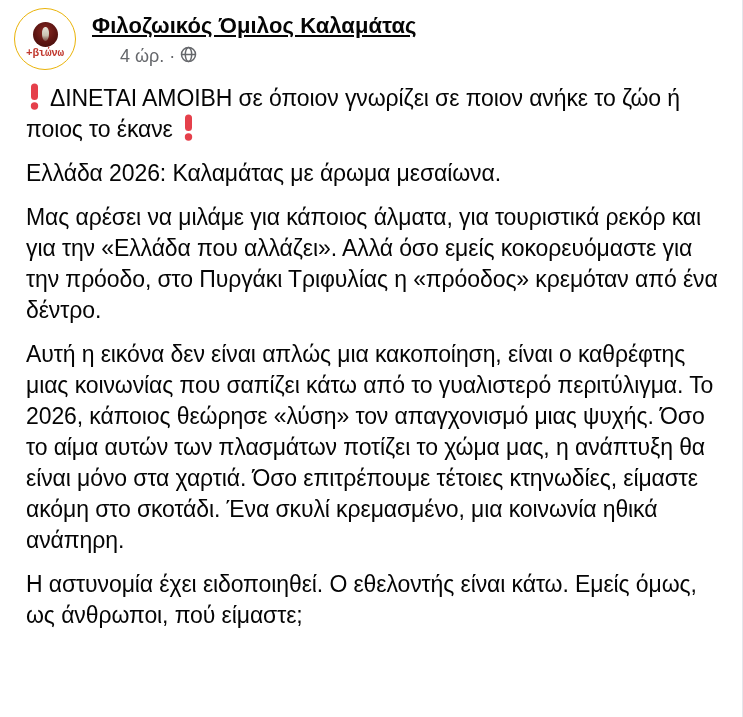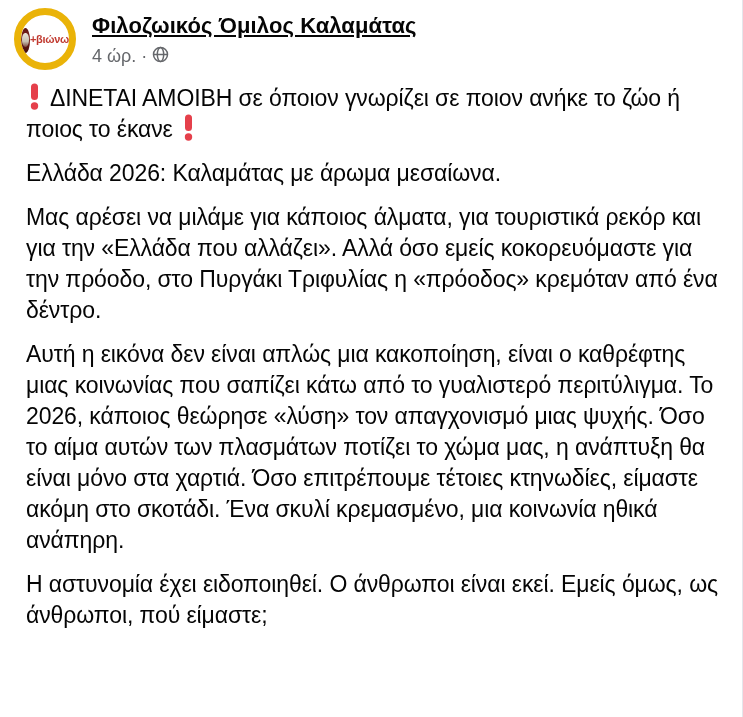--- a/index.html
+++ b/index.html
@@ -17,29 +17,30 @@
   }
   
   .post-header {
     display: flex;
     align-items: flex-start;
     padding: 8px 16px 0 14px;
   }
   .avatar {
     width: 62px; height: 62px;
     border-radius: 50%;
-    border: 7px solid #eab308;
+    border: 1px solid #eab308;
     background: #ffffff;
     display: flex;
-    flex-direction: row;
+    flex-direction: column;
     align-items: center;
     justify-content: center;
     flex-shrink: 0;
     cursor: pointer;
     overflow: hidden;
+    font-family: Liberation Mono, monospace;
   }
   .logo-mark {
     width: 25px; height: 25px;
     border-radius: 50%;
     background: radial-gradient(circle at 50% 38%, #8a2a24 0%, #5c1512 55%, #3d0c0a 100%);
     position: relative;
     margin-top: 2px;
   }
   .logo-mark::after {
     content: "";
@@ -68,21 +69,21 @@
     text-decoration: underline;
   }
   .post-meta {
     display: flex;
     align-items: center;
     margin-top: 6px;
     color: #65676b;
     font-size: 18px;
     line-height: 20px;
   }
-  .post-meta .timestamp { cursor: pointer; }
+  .post-meta .timestamp { cursor: pointer; margin-left: 28px; }
   .post-meta .dot { margin: 0 5px; }
   .globe-icon { display: inline-block; margin-top: 1px; }
   
   .post-body {
     padding: 13px 16px 0 26px;
   }
   .para {
     font-size: 23px;
     line-height: 31px;
     color: #050505;
@@ -140,16 +141,16 @@
       </span>
     </p>
 
     <p class="para">Ελλάδα 2026: Καλαμάτας με άρωμα μεσαίωνα.</p>
 
     <p class="para">Μας αρέσει να μιλάμε για κάποιος άλματα, για τουριστικά ρεκόρ και για την «Ελλάδα που αλλάζει». Αλλά όσο εμείς κοκορευόμαστε για την πρόοδο, στο Πυργάκι Τριφυλίας η «πρόοδος» κρεμόταν από ένα δέντρο.</p>
 
     <p class="para">Αυτή η εικόνα δεν είναι απλώς μια κακοποίηση, είναι ο καθρέφτης μιας κοινωνίας που σαπίζει κάτω από το γυαλιστερό περιτύλιγμα. Το 2026, κάποιος θεώρησε «λύση» τον απαγχονισμό μιας ψυχής. Όσο το αίμα αυτών των πλασμάτων ποτίζει το χώμα μας, η ανάπτυξη θα είναι μόνο στα χαρτιά. Όσο επιτρέπουμε τέτοιες κτηνωδίες, είμαστε ακόμη στο σκοτάδι. Ένα σκυλί κρεμασμένο, μια κοινωνία ηθικά ανάπηρη.</p>
 
 
-    <p class="para">Η αστυνομία έχει ειδοποιηθεί. Ο άνθρωποι είναι εκεί. Εμείς όμως, ως άνθρωποι, πού είμαστε;</p>
+    <p class="para">Η αστυνομία έχει ειδοποιηθεί. Ο εθελοντής είναι κάτω. Εμείς όμως, ως άνθρωποι, πού είμαστε;</p>
 
   </div>
 </div>
 
 </body></html>

